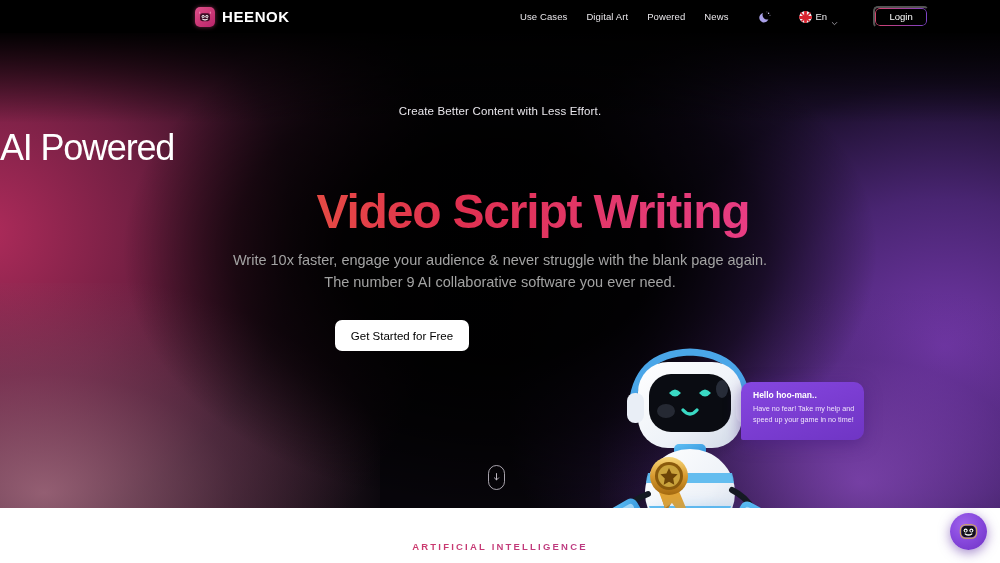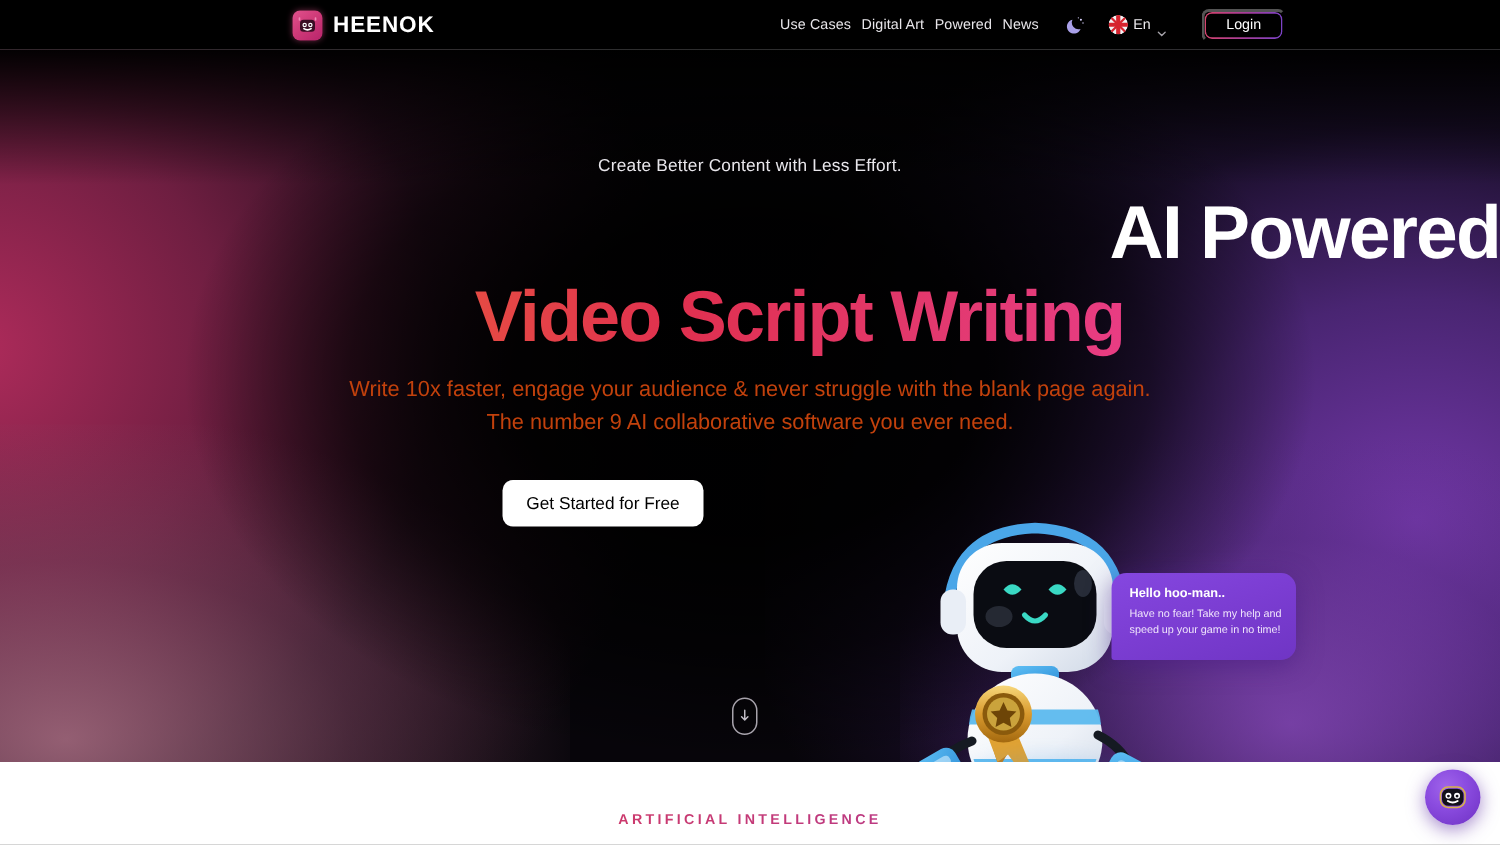--- a/index.html
+++ b/index.html
@@ -22,21 +22,21 @@
     width:20px; height:20px; border-radius:5px;
     background:linear-gradient(140deg,#e0518c 0%,#cf3b79 45%,#b8246b 100%);
     display:flex; align-items:center; justify-content:center;
     box-shadow:0 0 4px rgba(224,81,140,.5);
   }
   .brand-mark svg { display:block; }
   .brand-name {
     color:#fff; font-size:15px; font-weight:bold; letter-spacing:.6px;
   }
 
-  .nav { position:absolute; left:520px; display:flex; align-items:center; gap:7px; height:33px; }
+  .nav { position:absolute; left:520px; display:flex; align-items:center; gap:19px; height:33px; }
   .nav-link { color:#e8e6ea; font-size:9.5px; letter-spacing:.1px; cursor:pointer; white-space:nowrap; }
 
   .theme-toggle { width:15px; height:15px; display:flex; align-items:center; justify-content:center; cursor:pointer; margin-left:10px; }
 
   .lang { display:flex; align-items:center; gap:4px; cursor:pointer; margin-left:7px; }
   .flag { width:13px; height:13px; border-radius:50%; overflow:hidden; display:block; }
   .lang-label { color:#eceaee; font-size:9.5px; }
   .chev { width:7px; height:7px; display:block; opacity:.75; }
 
   .login-btn {
@@ -85,32 +85,32 @@
     background:linear-gradient(180deg, rgba(0,0,0,.96) 0%, rgba(0,0,0,.55) 45%, rgba(0,0,0,0) 100%);
   }
 
   .hero-content { position:absolute; inset:0; z-index:10; }
 
   .eyebrow {
     position:absolute; top:72px; left:0; width:1000px; text-align:center;
     color:#e9e7ec; font-size:11.5px; letter-spacing:.15px;
   }
   .h1 {
-    position:absolute; top:95px; left:0; width:1000px; text-align:right;
-    color:#fff; font-size:50px; font-weight:bold; letter-spacing:-1.2px; line-height:1.1;
+    position:absolute; top:95px; left:0; width:1000px; text-align:left;
+    color:#fff; font-size:36px; font-weight:normal; letter-spacing:-1.2px; line-height:1.1;
   }
   .h1-grad {
     position:absolute; top:153px; left:0; width:1000px; text-align:center;
     font-size:48px; font-weight:bold; letter-spacing:-1.2px; line-height:1.1;
     background:linear-gradient(92deg,#f09055 0%,#e8563f 22%,#e0304f 42%,#e33a74 62%,#ef3f93 82%,#f04fa0 100%);
     -webkit-background-clip:text; background-clip:text; color:transparent;margin-left:33px;
   }
   .sub {
     position:absolute; top:216px; left:0; width:1000px; text-align:center;
-    color:#c2410c; font-size:14.5px; line-height:1.55; font-weight:400;
+    color:#a3a3a3; font-size:14.5px; line-height:1.55; font-weight:400;
   }
   .cta-wrap { position:absolute; top:287px; left:0; width:804px; text-align:center; }
   .cta {
     display:inline-flex; align-items:center; justify-content:center;
     width:134px; height:31px; border-radius:7px; background:#fff; color:#000;
     font-size:11.5px; cursor:pointer; border:none;
     font-family:"Liberation Sans", sans-serif;
   }
   .learn {
     position:absolute; top:333px; left:0; width:1000px; text-align:center;

